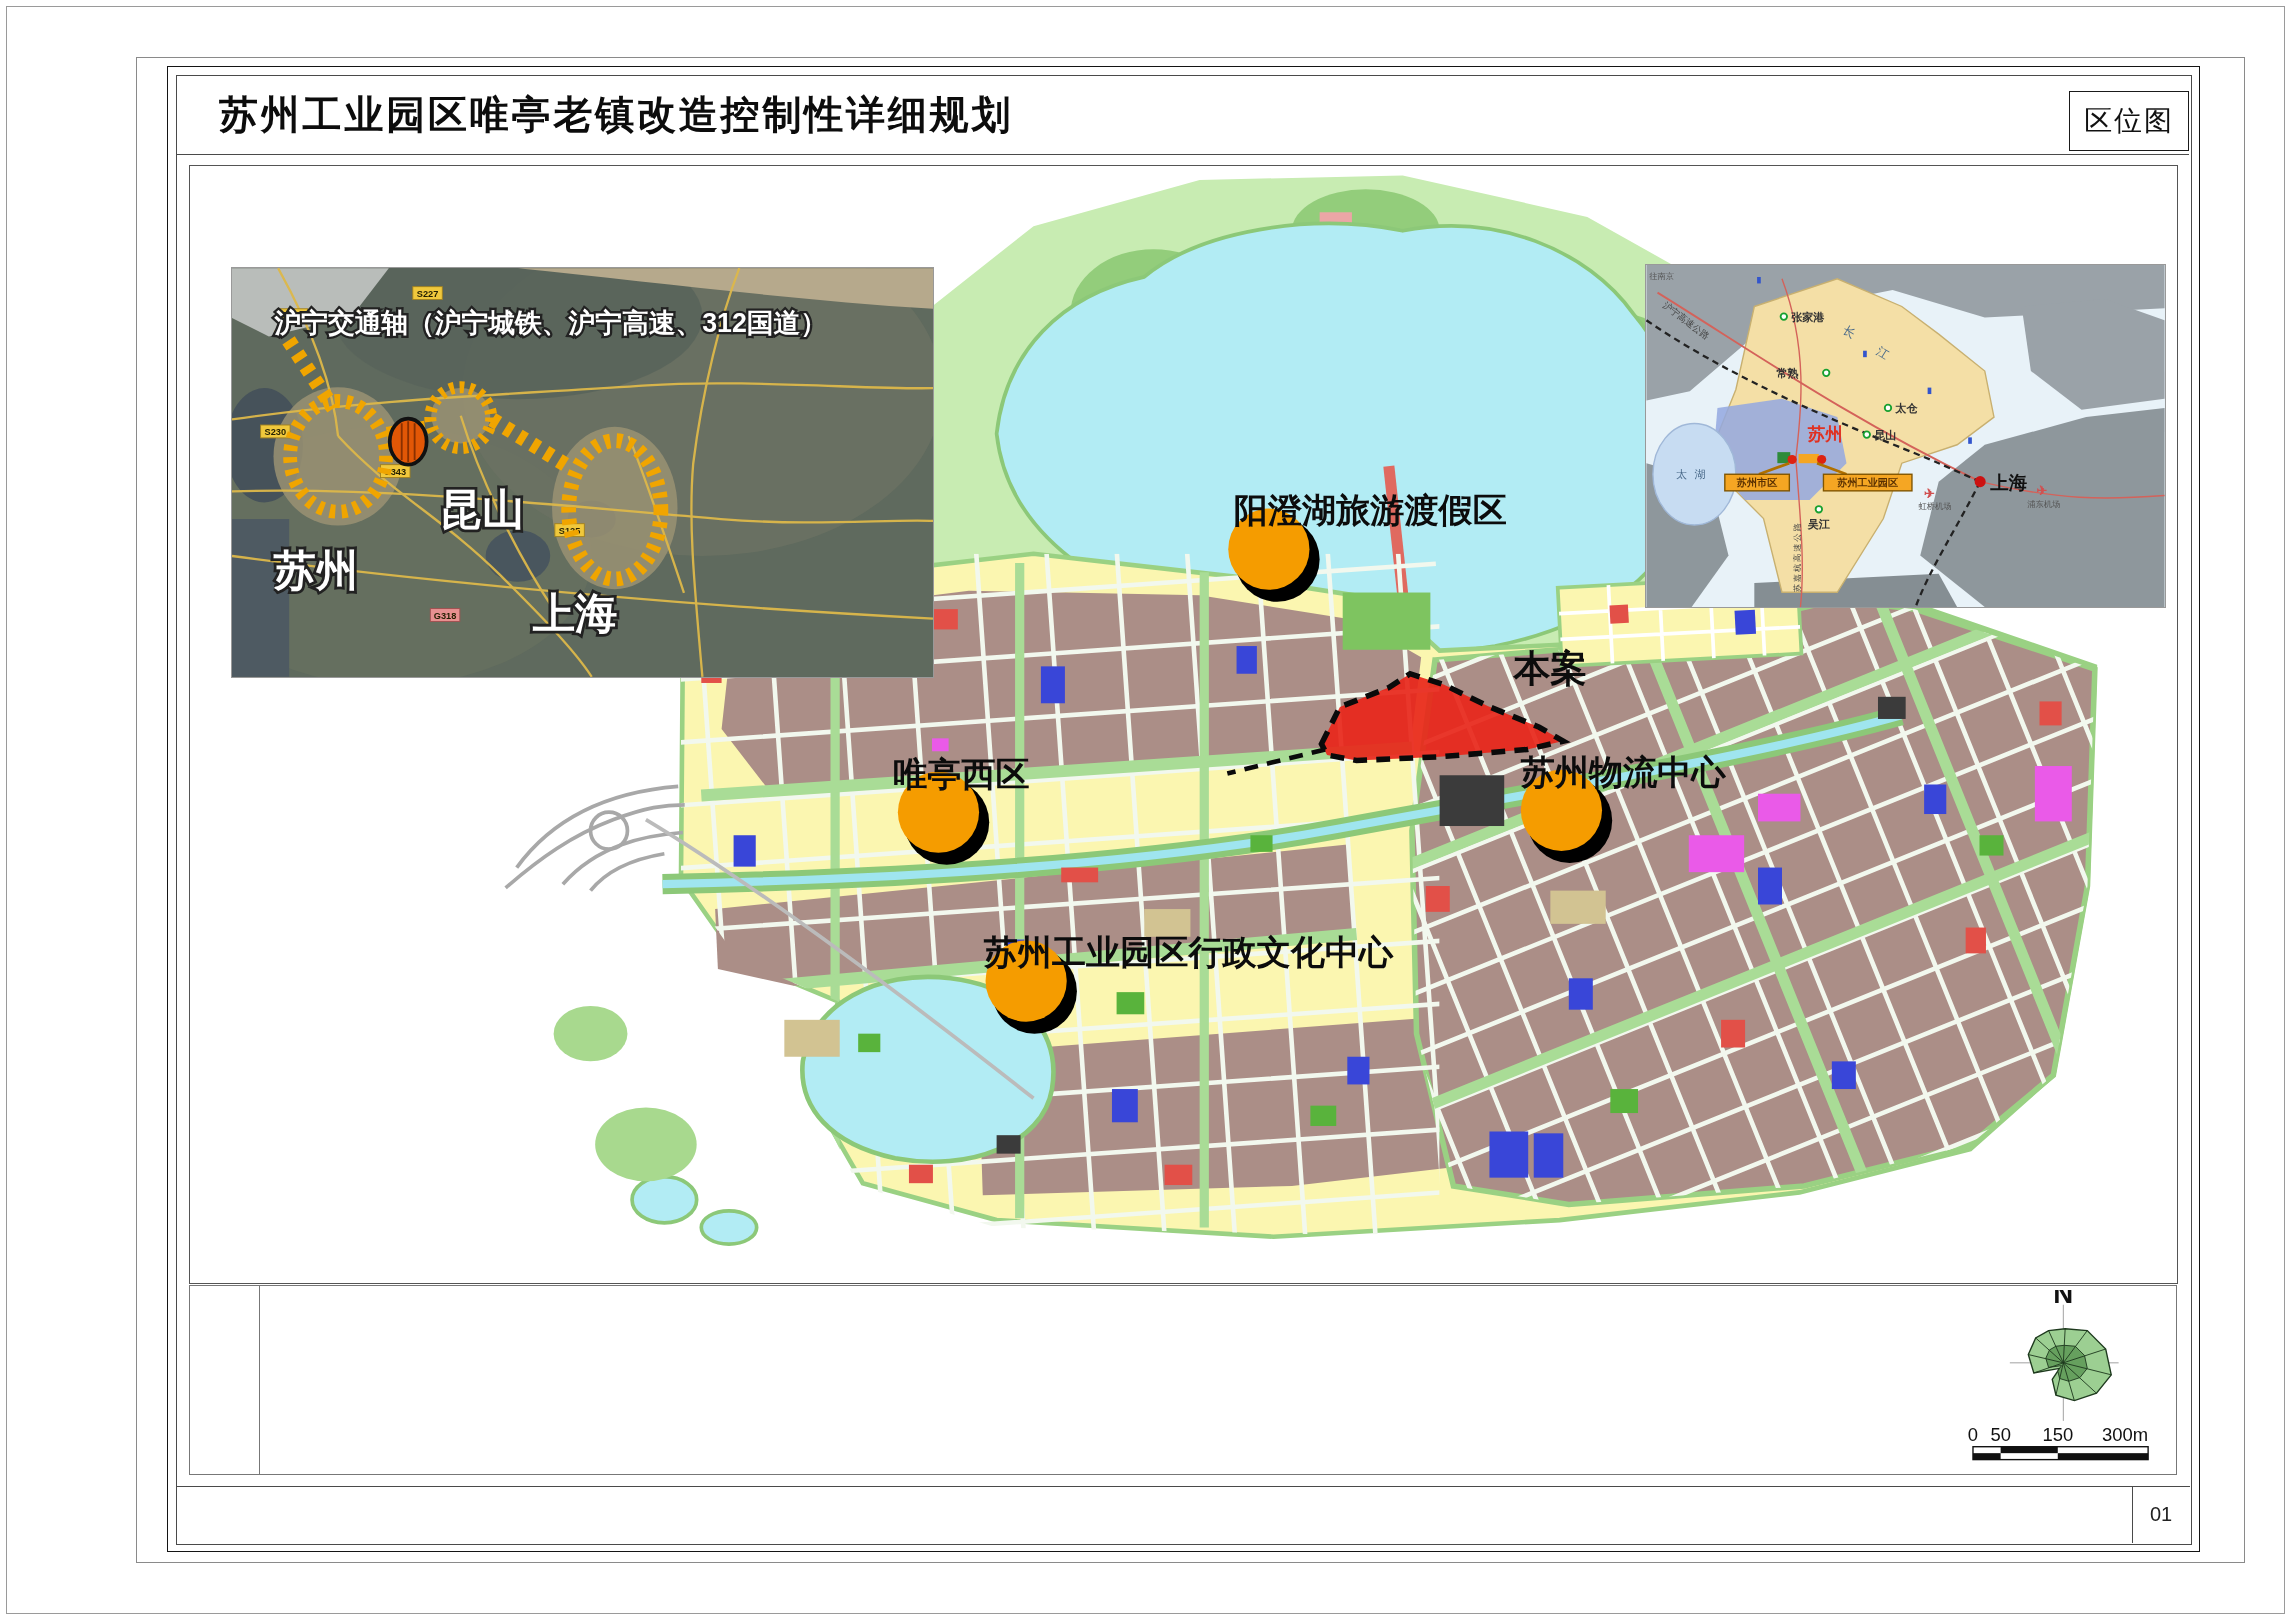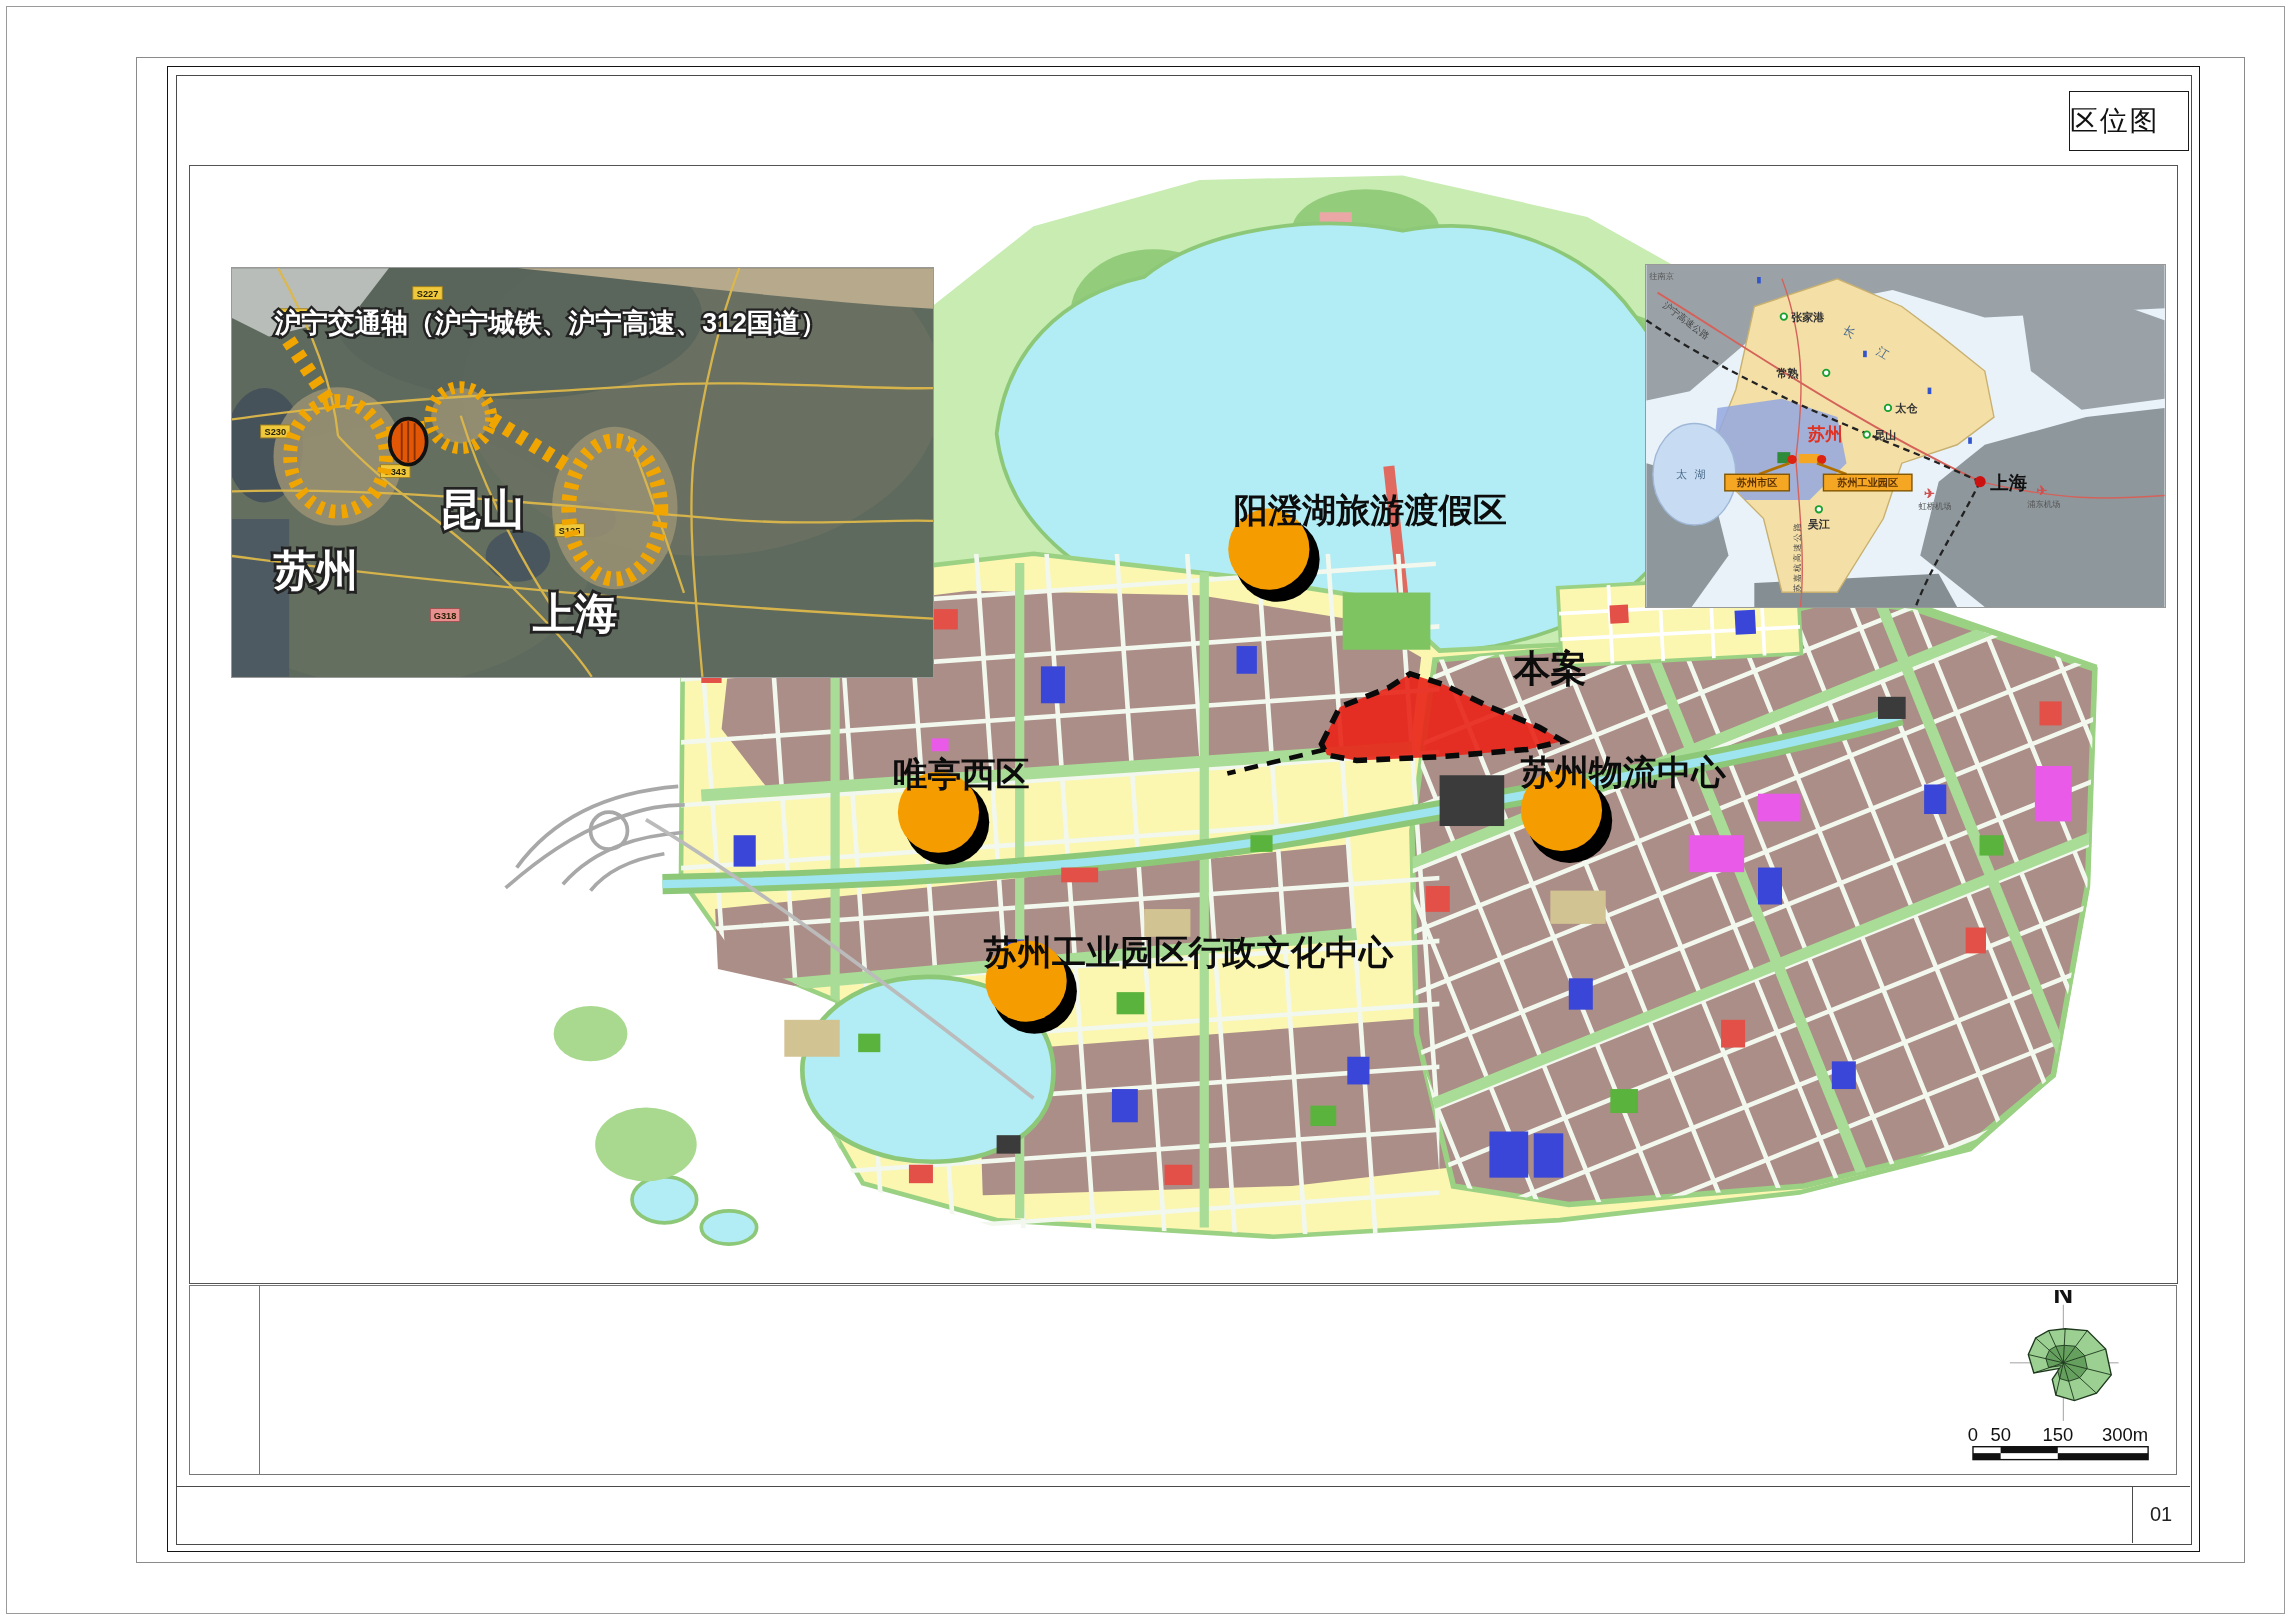--- a/index.html
+++ b/index.html
@@ -9,21 +9,21 @@
   
   .frame-outer{left:5.5px;top:5.5px;width:2277px;height:1606px;border:0.9px solid #9a9a9a;}
   .frame-gray{left:136px;top:57px;width:2107px;height:1504px;border:0.9px solid #8a8a8a;}
   .frame-black{left:167px;top:66px;width:2031px;height:1484px;border:1.8px solid #141414;}
   .frame-inner{left:176px;top:75px;width:2014px;height:1468px;border:0.9px solid #4a4a4a;}
   
   .title-row{left:177px;top:76px;width:2012px;height:78px;border-bottom:0.9px solid #4a4a4a;
              display:flex;align-items:center;}
   .sheet-title{margin-left:42px;font-size:39px;font-weight:700;letter-spacing:2.8px;color:#0c0c0c;}
   .maptype-box{left:2069px;top:91px;width:118px;height:58px;border:1.8px solid #1a1a1a;
-               display:flex;align-items:center;justify-content:flex-start;font-size:28px;
+               display:flex;align-items:center;justify-content:center;font-size:28px;
                letter-spacing:1.8px;font-weight:500;}
   
   .content-box{left:189px;top:165px;width:1987px;height:1117px;border:0.9px solid #555;background:#fff;}
   .inset{border:0.9px solid #999;overflow:hidden;background:#5f6a5e;}
   .sat-inset{left:41px;top:101px;width:701px;height:409px;}
   .reg-inset{left:1455px;top:98px;width:519px;height:342px;background:#e8f2f8;}
   
   .legend-box{left:189px;top:1285px;width:1986px;height:188px;border:0.9px solid #777;}
   .legend-div{left:69px;top:0;width:0;height:100%;border-left:0.9px solid #777;}
   .bottom-line{left:177px;top:1486px;width:2013px;height:0;border-top:0.9px solid #4a4a4a;}
@@ -37,20 +37,23 @@
 </head>
 <body>
 
 <div class="page">
 
   <div class="abs frame-outer"></div>
   <div class="abs frame-gray"></div>
   <div class="abs frame-black"></div>
   <div class="abs frame-inner"></div>
 
+  <div class="abs title-row">
+    <div class="sheet-title">苏州工业园区唯亭老镇改造控制性详细规划</div>
+  </div>
   <div class="abs maptype-box">
     <span>区位图</span>
   </div>
 
   <div class="abs content-box">
 
     <svg width="1987" height="1117" viewBox="206 180 2153 1210" xmlns="http://www.w3.org/2000/svg">
       <defs>
         <clipPath id="clipW">
           <path d="M738,600 L1560,600 L1560,1340 L1080,1330 L930,1285 L885,1195 L908,1085 L800,1040 L738,952 Z"></path>

